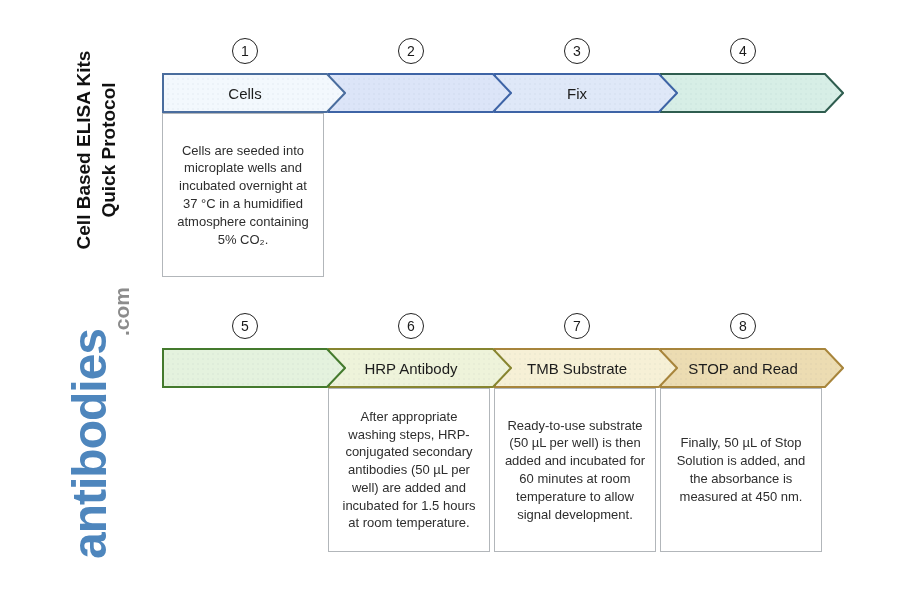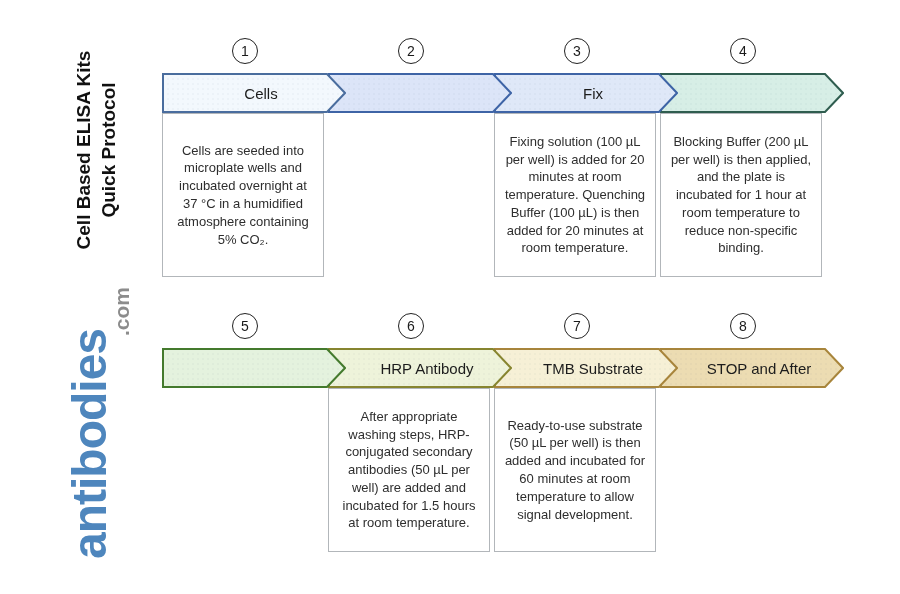--- a/index.html
+++ b/index.html
@@ -19,21 +19,21 @@
   .flow{position:absolute;left:162px;top:0;width:700px;height:594px;}
   .step{position:absolute;width:184px;height:240px;}
   .c0{left:0;z-index:8}.c1{left:166px;z-index:6}.c2{left:332px;z-index:4}.c3{left:498px;z-index:2}
   .r0{top:38px}.r1{top:313px}
 
   .num{position:absolute;left:70px;top:0;width:26px;height:26px;border:1.6px solid #222;
        border-radius:50%;background:#fff;display:flex;align-items:center;justify-content:center;
        font-size:14px;color:#1a1a1a;box-sizing:border-box;}
   .chev{position:absolute;left:0;top:35px;width:184px;height:40px;display:block;}
   .chev-label{position:absolute;left:0;top:35px;width:166px;height:40px;display:flex;
-              align-items:center;justify-content:center;font-size:15px;color:#1c1c1c;margin-left:16px;}
+              align-items:center;justify-content:center;font-size:15px;color:#1c1c1c;}
   .desc{position:absolute;left:0;top:75px;width:162px;height:164px;box-sizing:border-box;
         border:1px solid #b2b6ba;background:#fff;display:flex;align-items:center;justify-content:center;
         text-align:center;font-size:13px;line-height:1.37;color:#2e2e2e;padding:6px 8px;}
   .hiddefs{position:absolute;width:0;height:0;}
 </style>
 </head>
 <body>
 
 <div class="canvas">
 
@@ -83,36 +83,30 @@
 
     <div class="step r0 c2">
       <div class="num">
           <span>3</span>
         </div>
       <svg class="chev" viewBox="0 0 184 40">
         <polygon points="1,1 165,1 183,20 165,39 1,39" stroke-width="2" fill="#dfe8f8" stroke="#3e64a6"></polygon>
         <polygon points="1,1 165,1 183,20 165,39 1,39" fill="url(#dots)" stroke="none"></polygon>
       </svg>
       <div class="chev-label">Fix</div>
-      <div class="desc">
-          <span>Fixing solution (100 µL per well) is added for 20 minutes at room temperature. Quenching Buffer (100 µL) is then added for 20 minutes at room temperature.</span>
-        </div>
     </div>
 
     <div class="step r0 c3">
       <div class="num">
           <span>4</span>
         </div>
       <svg class="chev" viewBox="0 0 184 40">
         <polygon points="1,1 165,1 183,20 165,39 1,39" stroke-width="2" fill="#d7eee6" stroke="#2f5d4f"></polygon>
         <polygon points="1,1 165,1 183,20 165,39 1,39" fill="url(#dots)" stroke="none"></polygon>
       </svg>
-      <div class="desc">
-          <span>Blocking Buffer (200 µL per well) is then applied, and the plate is incubated for 1 hour at room temperature to reduce non-specific binding.</span>
-        </div>
     </div>
 
     <div class="step r1 c0">
       <div class="num">
           <span>5</span>
         </div>
       <svg class="chev" viewBox="0 0 184 40">
         <polygon points="1,1 165,1 183,20 165,39 1,39" stroke-width="2" fill="#e4f2de" stroke="#447a2d"></polygon>
         <polygon points="1,1 165,1 183,20 165,39 1,39" fill="url(#dots)" stroke="none"></polygon>
       </svg>
@@ -147,17 +141,20 @@
     </div>
 
     <div class="step r1 c3">
       <div class="num">
           <span>8</span>
         </div>
       <svg class="chev" viewBox="0 0 184 40">
         <polygon points="1,1 165,1 183,20 165,39 1,39" stroke-width="2" fill="#ecdcb2" stroke="#a8853b"></polygon>
         <polygon points="1,1 165,1 183,20 165,39 1,39" fill="url(#dots)" stroke="none"></polygon>
       </svg>
-      <div class="chev-label">STOP and After</div>
+      <div class="chev-label">STOP and Read</div>
+      <div class="desc">
+          <span>Finally, 50 µL of Stop Solution is added, and the absorbance is measured at 450 nm.</span>
+        </div>
     </div>
 
   </div>
 </div>
 
 </body></html>

